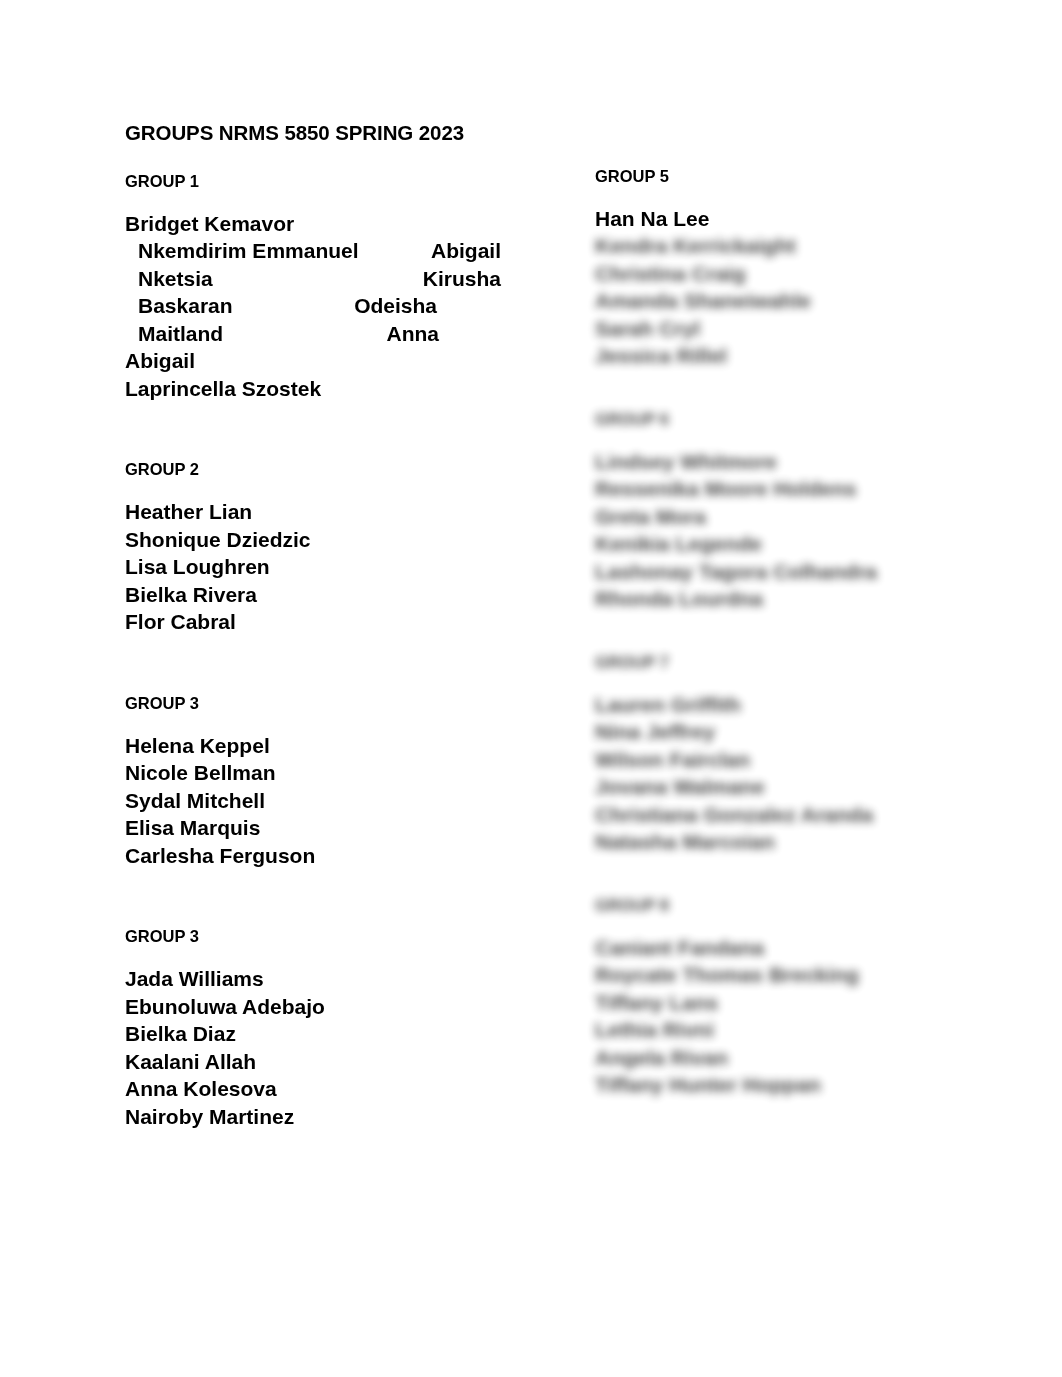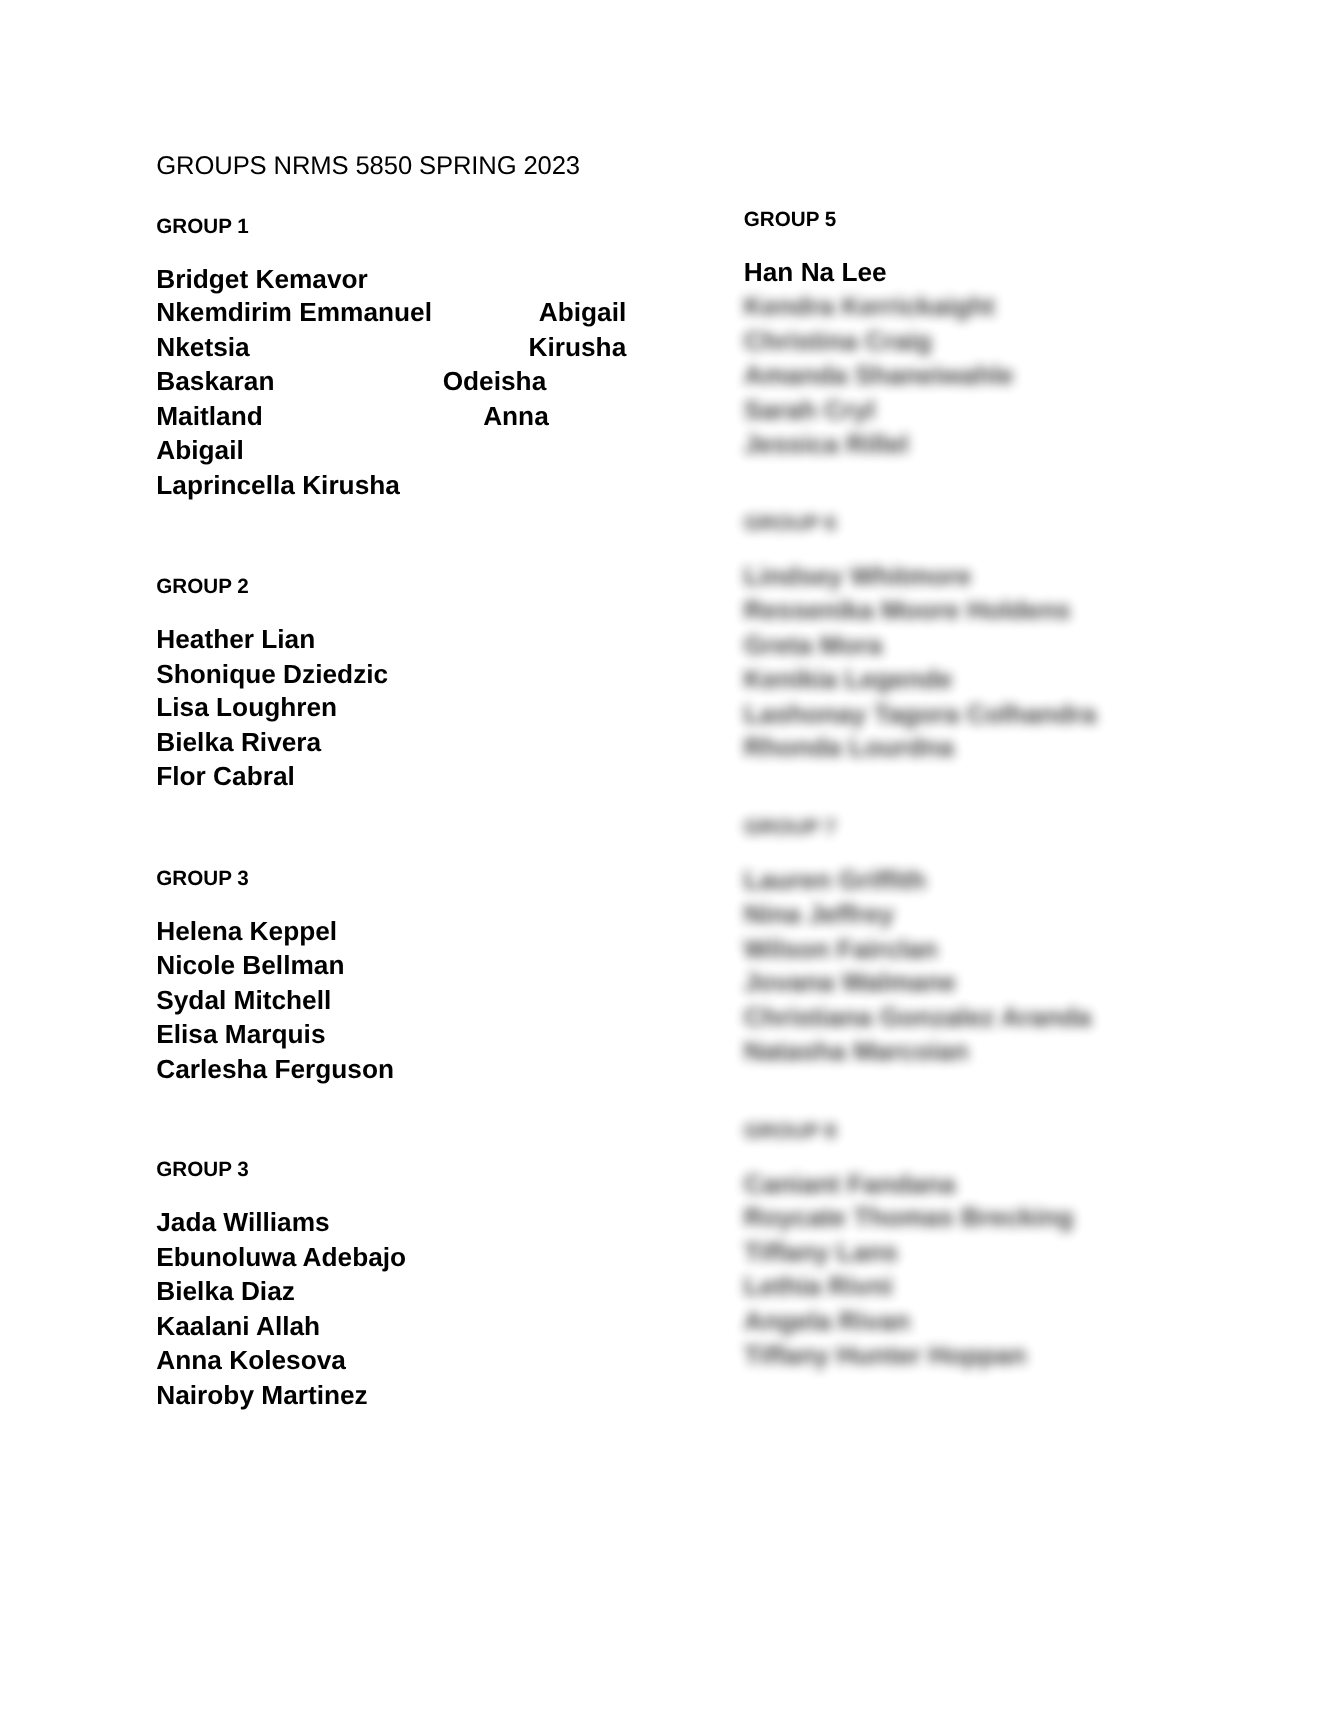--- a/index.html
+++ b/index.html
@@ -24,21 +24,21 @@
     height: 1377px;
     background: #ffffff;
   }
 
   
   .doc-title {
     position: absolute;
     left: 125px;
     top: 119px;
     font-size: 20.5px;
-    font-weight: normal;
+    font-weight: bold;
     letter-spacing: -0.1px;
     white-space: nowrap;
     line-height: 1.35;
   }
 
   
   .col-left {
     position: absolute;
     left: 125px;
     top: 170px;
@@ -70,21 +70,21 @@
     font-weight: bold;
     line-height: 27.5px;
     white-space: nowrap;
   }
 
   
   .member.split {
     display: flex;
     white-space: nowrap;
   }
-  .member.split .frag-left { flex: 0 0 auto; }
+  .member.split .frag-left { flex: 0 0 auto; margin-left: 13px; }
   .member.split .frag-right {
     margin-left: auto;
     padding-right: 4px;
   }
   .member.split.narrow .frag-right { padding-right: 68px; }
   .member.split.narrow2 .frag-right { padding-right: 66px; }
 
   
   .gap-block { height: 56px; }
   .gap-block-r { height: 38px; }
@@ -125,21 +125,21 @@
         </li>
         <li class="member split narrow">
           <span class="frag-left">Baskaran</span>
           <span class="frag-right">Odeisha</span>
         </li>
         <li class="member split narrow2">
           <span class="frag-left">Maitland</span>
           <span class="frag-right">Anna</span>
         </li>
         <li class="member">Abigail</li>
-        <li class="member">Laprincella Kirusha</li>
+        <li class="member">Laprincella Szostek</li>
       </ul>
     </div>
 
     <div class="gap-block"></div>
 
     <div class="group-block">
       <div class="group-heading">GROUP 2</div>
       <ul class="member-list">
         <li class="member">Heather Lian</li>
         <li class="member">Shonique Dziedzic</li>

